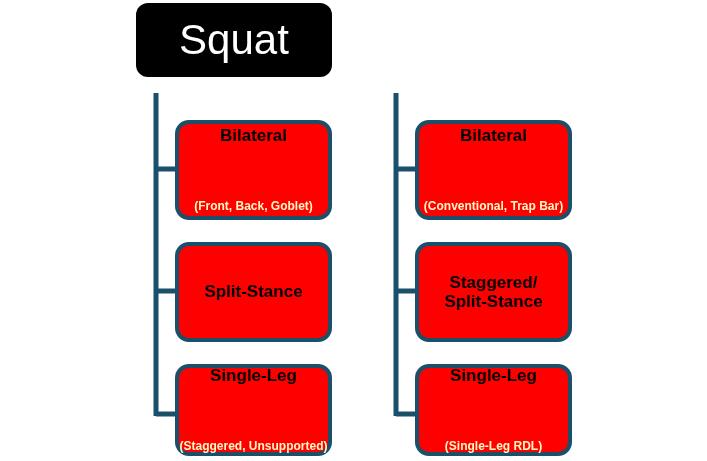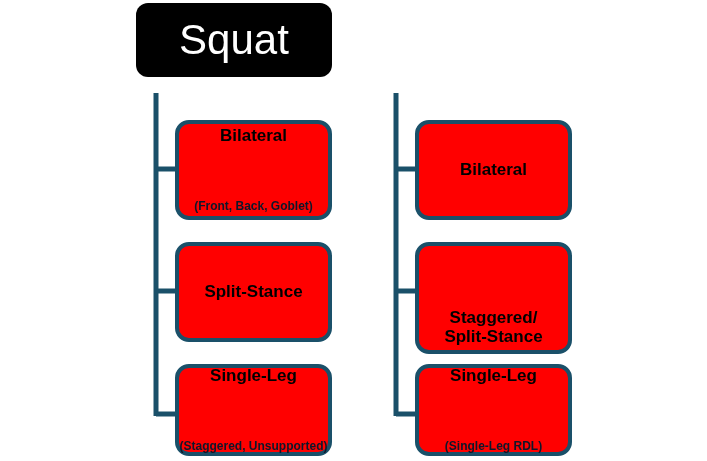--- a/index.html
+++ b/index.html
@@ -63,21 +63,21 @@
   }
   .leaf-title {
     color: #000000;
     font-size: 17px;
     font-weight: 700;
     line-height: 1.12;
     text-align: center;
     white-space: pre-line;
   }
   .leaf-sub {
-    color: #0f172a;
+    color: #fef9c3;
     font-size: 12px;
     font-weight: 700;
     line-height: 1.15;
     text-align: center;
     margin-top: 7px;
     white-space: nowrap;
   }
   .leaf-node.tight .leaf-sub {
     margin-top: 6px;
   }
@@ -118,23 +118,24 @@
     <div class="leaf-title">Split-Stance</div>
   </div>
 
   <div class="leaf-node" style="left:175px; top:364px; width:157px; height:92px;">
     <div class="leaf-title">Single-Leg</div>
     <div class="leaf-sub">(Staggered, Unsupported)</div>
   </div>
 
   <div class="leaf-node" style="left:415px; top:120px; width:157px; height:100px;">
     <div class="leaf-title">Bilateral</div>
+    <div class="leaf-sub">(Conventional, Trap Bar)</div>
   </div>
 
-  <div class="leaf-node tight" style="left:415px; top:242px; width:157px; height:112px;justify-content:flex-end;">
+  <div class="leaf-node tight" style="left:415px; top:242px; width:157px; height:100px;">
     <div class="leaf-title">Staggered/
 Split-Stance</div>
   </div>
 
   <div class="leaf-node" style="left:415px; top:364px; width:157px; height:92px;">
     <div class="leaf-title">Single-Leg</div>
     <div class="leaf-sub">(Single-Leg RDL)</div>
   </div>
 
 </div>

